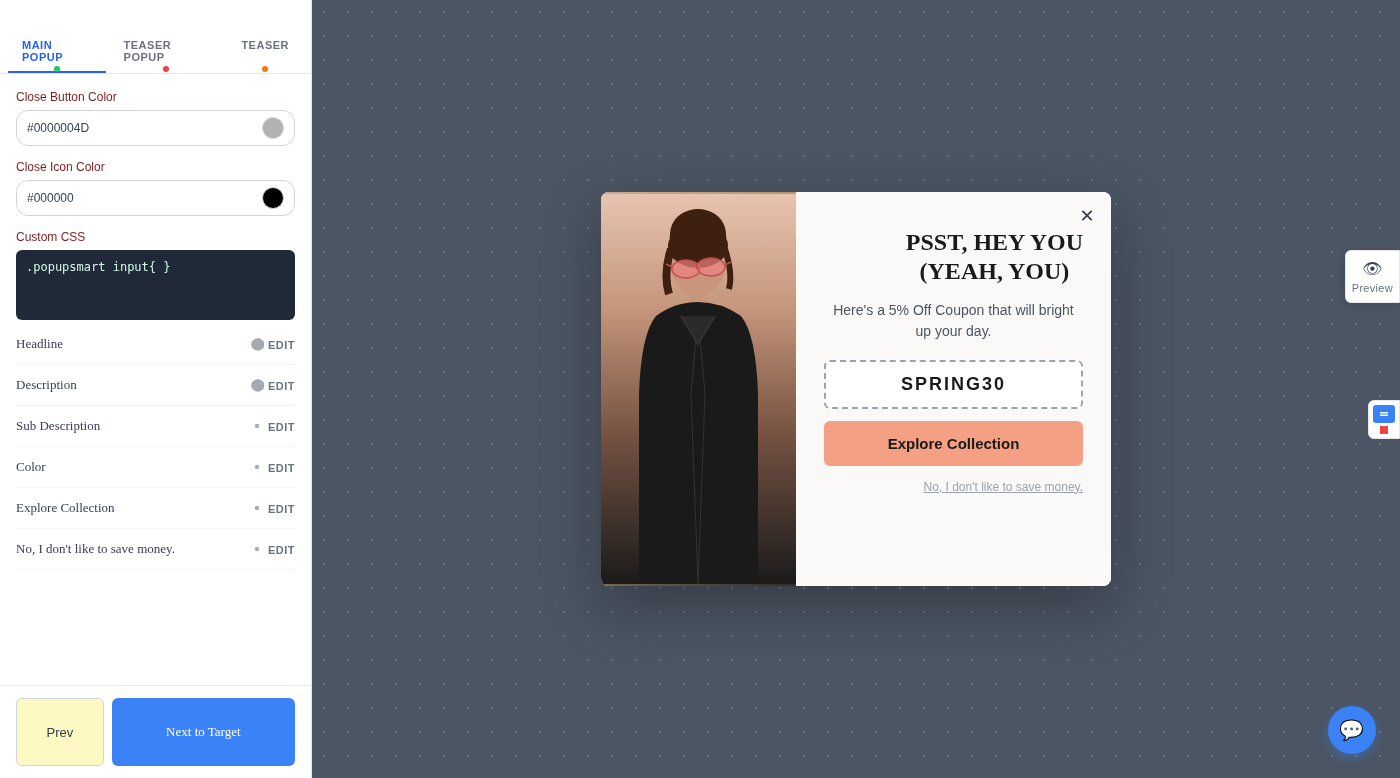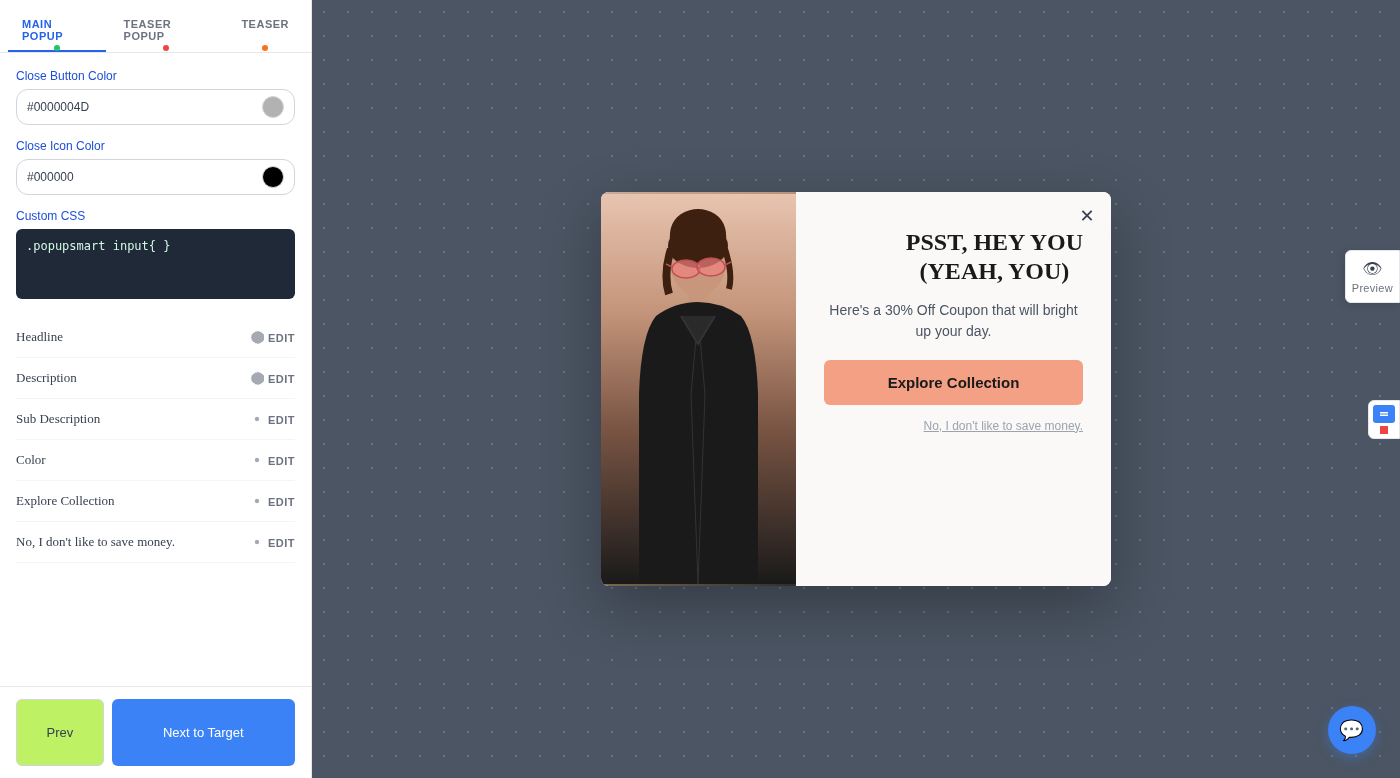--- a/index.html
+++ b/index.html
@@ -24,20 +24,21 @@
       overflow: hidden;
     }
 
     
     .tabs {
       display: flex;
       border-bottom: 1px solid #e5e7eb;
       padding: 0 8px;
       padding-top: 8px;
       gap: 4px;
+      margin-top: 21px;
     }
     .tab {
       padding: 10px 14px 8px;
       font-size: 11px;
       font-weight: 600;
       cursor: pointer;
       color: #6b7280;
       border-bottom: 2px solid transparent;
       letter-spacing: 0.5px;
       position: relative;
@@ -63,21 +64,21 @@
     .panel-content {
       flex: 1;
       overflow-y: auto;
       padding: 16px;
     }
 
     
     .field-label {
       font-size: 12px;
       font-weight: 500;
-      color: #1d4ed8;
+      color: #7f1d1d;
       margin-bottom: 6px;
     }
     .color-input-row {
       display: flex;
       align-items: center;
       border: 1px solid #d1d5db;
       border-radius: 12px;
       padding: 6px 10px;
       margin-bottom: 14px;
       background: #fff;
@@ -103,21 +104,21 @@
       width: 100%;
       background: #1f2937;
       color: #d1fae5;
       font-family: monospace;
       font-size: 12px;
       border-radius: 6px;
       border: none;
       padding: 10px;
       height: 70px;
       resize: none;
-      margin-bottom: 14px;
+      margin-bottom: 0;
     }
 
     
     .edit-row {
       display: flex;
       align-items: center;
       justify-content: space-between;
       padding: 12px 0;
       border-bottom: 1px solid #f3f4f6;
       cursor: pointer;
@@ -154,36 +155,37 @@
       padding: 12px 16px;
       display: flex;
       gap: 8px;
       border-top: 1px solid #e5e7eb;
     }
     .btn-prev {
       flex: 1;
       padding: 10px;
       border: 1px solid #d1d5db;
       border-radius: 6px;
-      background: #bef264;
+      background: #fef9c3;
       font-size: 13px;
       color: #374151;
       cursor: pointer;
       font-weight: 500;
     }
     .btn-next {
       flex: 2;
       padding: 26px;
       border: none;
       border-radius: 6px;
       background: #3b82f6;
       color: #fff;
       font-size: 13px;
       cursor: pointer;
       font-weight: 500;
+      font-family: Liberation Serif, serif;
     }
 
     
     .right-area {
       flex: 1;
       background: #4b5563;
       background-image: radial-gradient(circle, #6b7280 1px, transparent 1px);
       background-size: 24px 24px;
       position: relative;
       display: flex;
@@ -485,21 +487,22 @@
 
         <path d="M80 122 L97 150 L114 122" stroke="#333" stroke-width="2" fill="#2a2a2a"></path>
       </svg>
     </div>
 
     <div class="popup-content">
       <div class="popup-headline">
         <span>PSST, HEY YOU</span><br>
         <span>(YEAH, YOU)</span>
       </div>
-      <p class="popup-description">Here's a 30% Off Coupon that will bright up your day.</p>
+      <p class="popup-description">Here's a 5% Off Coupon that will bright up your day.</p>
+      <div class="coupon-box">SPRING30</div>
       <button class="cta-button">Explore Collection</button>
       <span class="decline-link">No, I don't like to save money.</span>
     </div>
   </div>
 
   <div class="preview-btn" style="top:330px;right:0;">
     <span class="preview-icon">👁</span>
     <span class="preview-label">Preview</span>
   </div>
 

